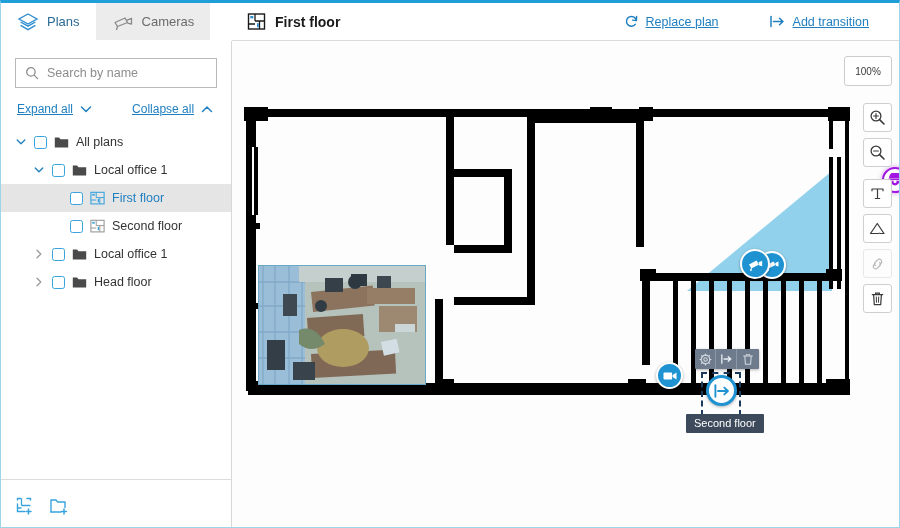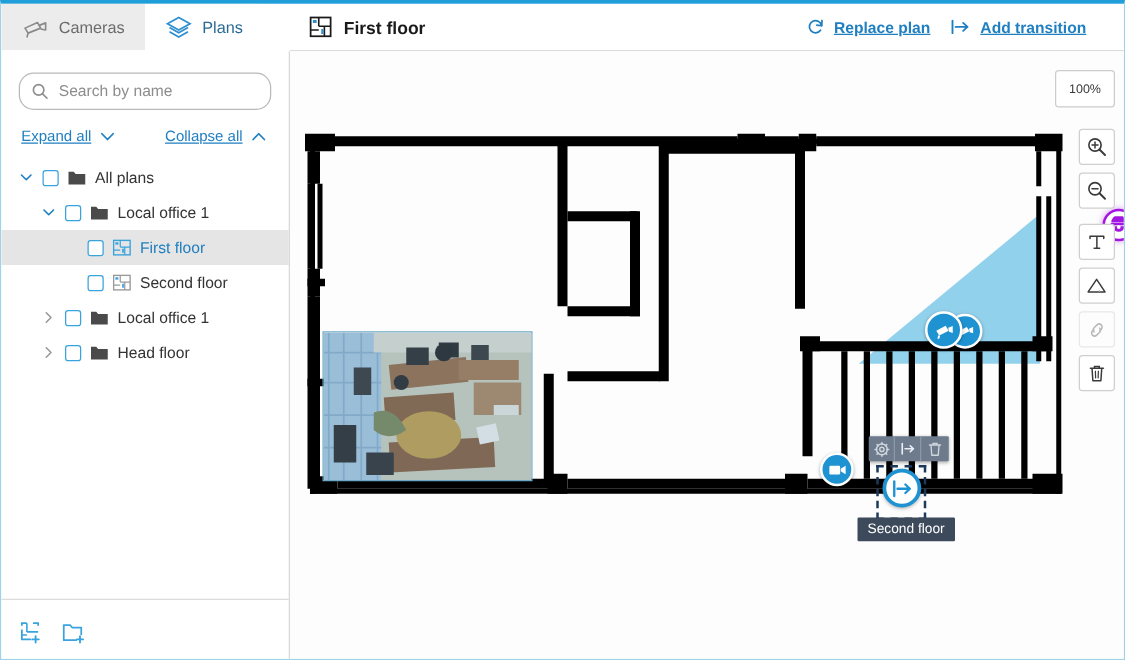--- a/index.html
+++ b/index.html
@@ -46,42 +46,41 @@
     background: #ffffff;
     display: flex; align-items: center;
     border-bottom: 1px solid #dcdcdc;
   }
   .header-title {
     display: flex; align-items: center; gap: 9px;
     margin-left: 15px;
     font-size: 14px; font-weight: bold; color: #1a1a1a;
   }
   .header-actions {
-    margin-left: auto; display: flex; align-items: center; gap: 16px;
+    margin-left: auto; display: flex; align-items: center; gap: 50px;
     margin-right: 32px;
-    font-weight: bold;
   }
   .hact {
     display: flex; align-items: center; gap: 7px;
     font-size: 12.5px; color: #1f7fc0; cursor: pointer;
   }
   .hact .hlabel { text-decoration: underline; white-space: nowrap; }
 
   
   .sidebar {
     position: absolute; left: 0; top: 38px;
     width: 231px; height: 490px;
     background: #ffffff;
     border-right: 1px solid #d8d8d8;
   }
   .search-wrap {
     margin: 17px 14px 0 14px;
     height: 30px;
     border: 1px solid #b9b9b9;
-    border-radius: 12px;
+    border-radius: 0;
     display: flex; align-items: center;
     padding: 0 9px; gap: 8px;
     background: #fff;
   }
   .search-wrap input {
     border: none; outline: none;
     font-size: 12.5px; color: #333;
     width: 100%;
     font-family: "Liberation Sans", sans-serif;
     background: transparent;
@@ -219,39 +218,39 @@
     border: 1px solid #6ba8c6;
     overflow: hidden;
   }
 </style>
 </head>
 <body>
 
 <div id="app">
 
   <div class="tabbar">
+    <div class="tab">
+      <span class="ico">
+        <svg width="22" height="20" viewBox="0 0 22 20">
+          <path d="M11 2 L20 7 L11 12 L2 7 Z" fill="none" stroke="#2f8fd0" stroke-width="1.4"></path>
+          <path d="M3.6 10 L11 14.2 L18.4 10" fill="none" stroke="#2f8fd0" stroke-width="1.4"></path>
+          <path d="M3.6 13.4 L11 17.6 L18.4 13.4" fill="none" stroke="#2f8fd0" stroke-width="1.4"></path>
+        </svg>
+      </span>
+      <span class="tlabel">Plans</span>
+    </div>
     <div class="tab inactive">
       <span class="ico">
         <svg width="22" height="18" viewBox="0 0 22 18">
           <path d="M3 9.5 L13 5 L15.5 9.5 L5.5 13.5 Z" fill="none" stroke="#8a8a8a" stroke-width="1.3" stroke-linejoin="round"></path>
           <path d="M14.5 7.3 L19.5 5.3 L19.5 11 L15.4 10.2" fill="none" stroke="#8a8a8a" stroke-width="1.3" stroke-linejoin="round"></path>
           <path d="M5.5 13.5 L4.5 17" fill="none" stroke="#8a8a8a" stroke-width="1.3"></path>
         </svg>
       </span>
       <span class="tlabel">Cameras</span>
-    </div>
-    <div class="tab">
-      <span class="ico">
-        <svg width="22" height="20" viewBox="0 0 22 20">
-          <path d="M11 2 L20 7 L11 12 L2 7 Z" fill="none" stroke="#2f8fd0" stroke-width="1.4"></path>
-          <path d="M3.6 10 L11 14.2 L18.4 10" fill="none" stroke="#2f8fd0" stroke-width="1.4"></path>
-          <path d="M3.6 13.4 L11 17.6 L18.4 13.4" fill="none" stroke="#2f8fd0" stroke-width="1.4"></path>
-        </svg>
-      </span>
-      <span class="tlabel">Plans</span>
     </div>
   </div>
 
   <div class="header">
     <div class="header-title">
       <span class="ico">
         <svg width="19" height="19" viewBox="0 0 19 19">
           <rect x="1.5" y="2" width="16" height="15" fill="none" stroke="#1a1a1a" stroke-width="1.4"></rect>
           <path d="M8 2 L8 9 M8 9 L17.5 9 M12.5 9 L12.5 17 M1.5 12 L8 12" stroke="#1a1a1a" stroke-width="1.3" fill="none"></path>
           <rect x="3.3" y="4" width="3" height="2.4" fill="#2f8fd0"></rect>

